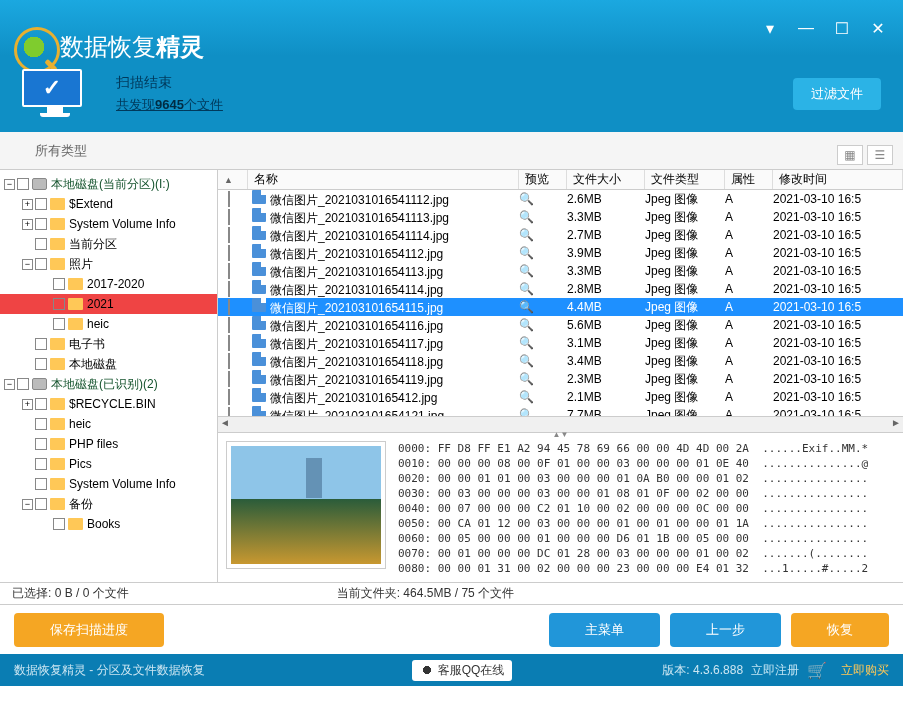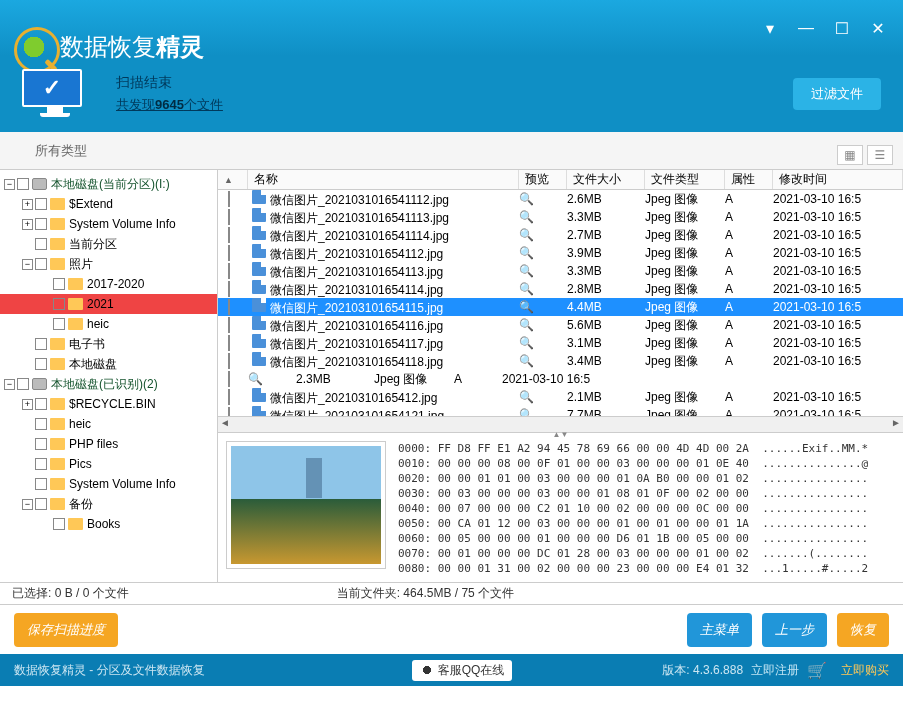--- a/index.html
+++ b/index.html
@@ -78,21 +78,21 @@
     .preview-grip { position: absolute; top: -3px; left: 50%; transform: translateX(-50%); font-size: 8px; color: #888; }
     .preview-thumb { width: 160px; height: 128px; border: 1px solid #ccc; padding: 4px; }
     .preview-img { width: 100%; height: 100%; background: linear-gradient(to bottom, #8ec5e8 0%, #8ec5e8 45%, #2a5c3a 45%, #c89830 100%); position: relative; }
     .preview-img::before { content: ''; position: absolute; left: 50%; top: 10%; width: 16px; height: 40px; background: #6492b5; }
     .hex-dump { flex: 1; font-family: monospace; font-size: 11px; line-height: 15px; color: #333; overflow: hidden; white-space: pre; }
     
     .status-bar { height: 22px; border-top: 1px solid #ccc; display: flex; align-items: center; font-size: 12px; padding: 0 12px; color: #333; }
     .status-bar .right { margin-left: 208px; }
     
     .bottom-actions { height: 50px; display: flex; align-items: center; padding: 0 14px; border-top: 1px solid #ccc; gap: 10px; }
-    .btn { padding: 8px 13px; border: none; border-radius: 4px; font-size: 13px; cursor: pointer; color: #fff; font-style: italic; }
+    .btn { padding: 8px 36px; border: none; border-radius: 4px; font-size: 13px; cursor: pointer; color: #fff; }
     .btn-orange { background: #f5a623; }
     .btn-blue { background: #2196d9; }
     .spacer-flex { flex: 1; }
     
     .footer { height: 32px; background: #0a7db3; display: flex; align-items: center; padding: 0 14px; font-size: 12px; color: #cce6f2; }
     .footer .qq { margin-left: auto; margin-right: 150px; display: flex; align-items: center; gap: 4px; background: #fff; color: #333; padding: 2px 8px; border-radius: 3px; }
     .footer .qq-icon { width: 14px; height: 14px; background: radial-gradient(circle, #333 40%, #fff 40%); border-radius: 50%; }
     .footer .version { }
     .footer .link { color: #bfe3f2; margin-left: 8px; cursor: pointer; }
     .footer .buy { color: #ffc857; margin-left: 14px; cursor: pointer; }
@@ -351,20 +351,21 @@
           <div class="cb-col"><span class="cb"></span></div>
           <div class="col-name" style="flex:1;padding-left:4px;"><span class="file-icon"></span><span>微信图片_202103101654118.jpg</span></div>
           <div class="col-preview" style="width:48px;"><span class="search">🔍</span></div>
           <div class="col-size" style="width:78px;">3.4MB</div>
           <div class="col-type" style="width:80px;">Jpeg 图像</div>
           <div class="col-attr" style="width:48px;">A</div>
           <div class="col-date" style="width:130px;">2021-03-10 16:5</div>
         </div>
         <div class="file-row">
           <div class="cb-col"><span class="cb"></span></div>
+          <div class="col-name" style="flex:1;padding-left:4px;"><span class="file-icon"></span><span>微信图片_202103101654119.jpg</span></div>
           <div class="col-preview" style="width:48px;"><span class="search">🔍</span></div>
           <div class="col-size" style="width:78px;">2.3MB</div>
           <div class="col-type" style="width:80px;">Jpeg 图像</div>
           <div class="col-attr" style="width:48px;">A</div>
           <div class="col-date" style="width:130px;">2021-03-10 16:5</div>
         </div>
         <div class="file-row">
           <div class="cb-col"><span class="cb"></span></div>
           <div class="col-name" style="flex:1;padding-left:4px;"><span class="file-icon"></span><span>微信图片_20210310165412.jpg</span></div>
           <div class="col-preview" style="width:48px;"><span class="search">🔍</span></div>

